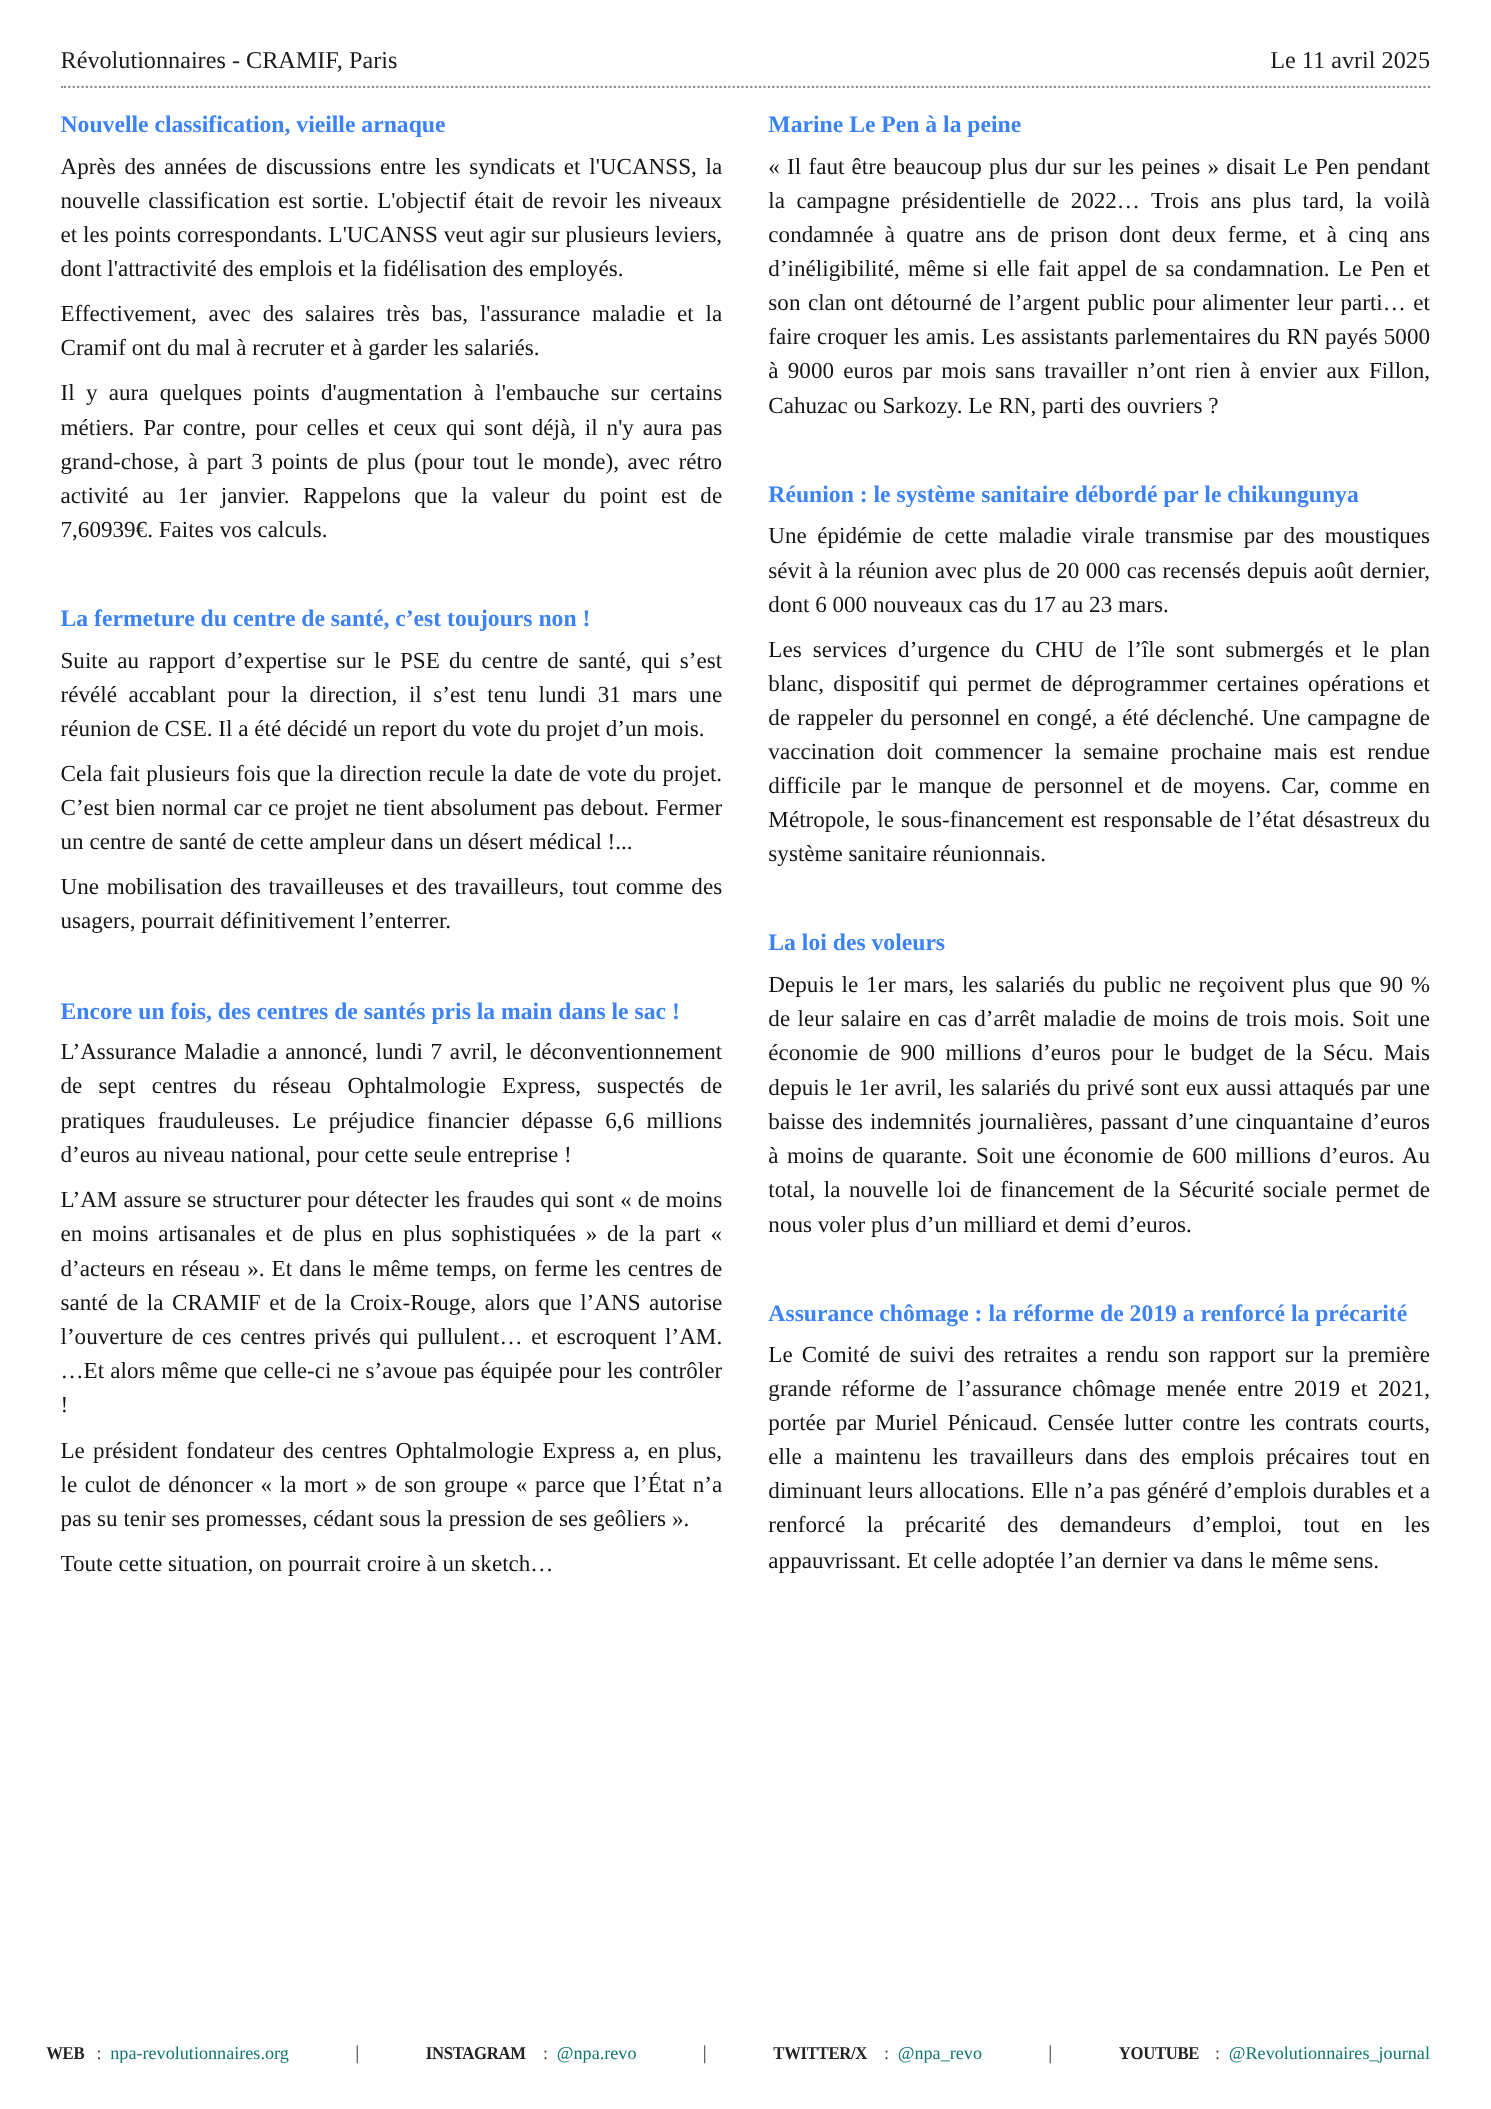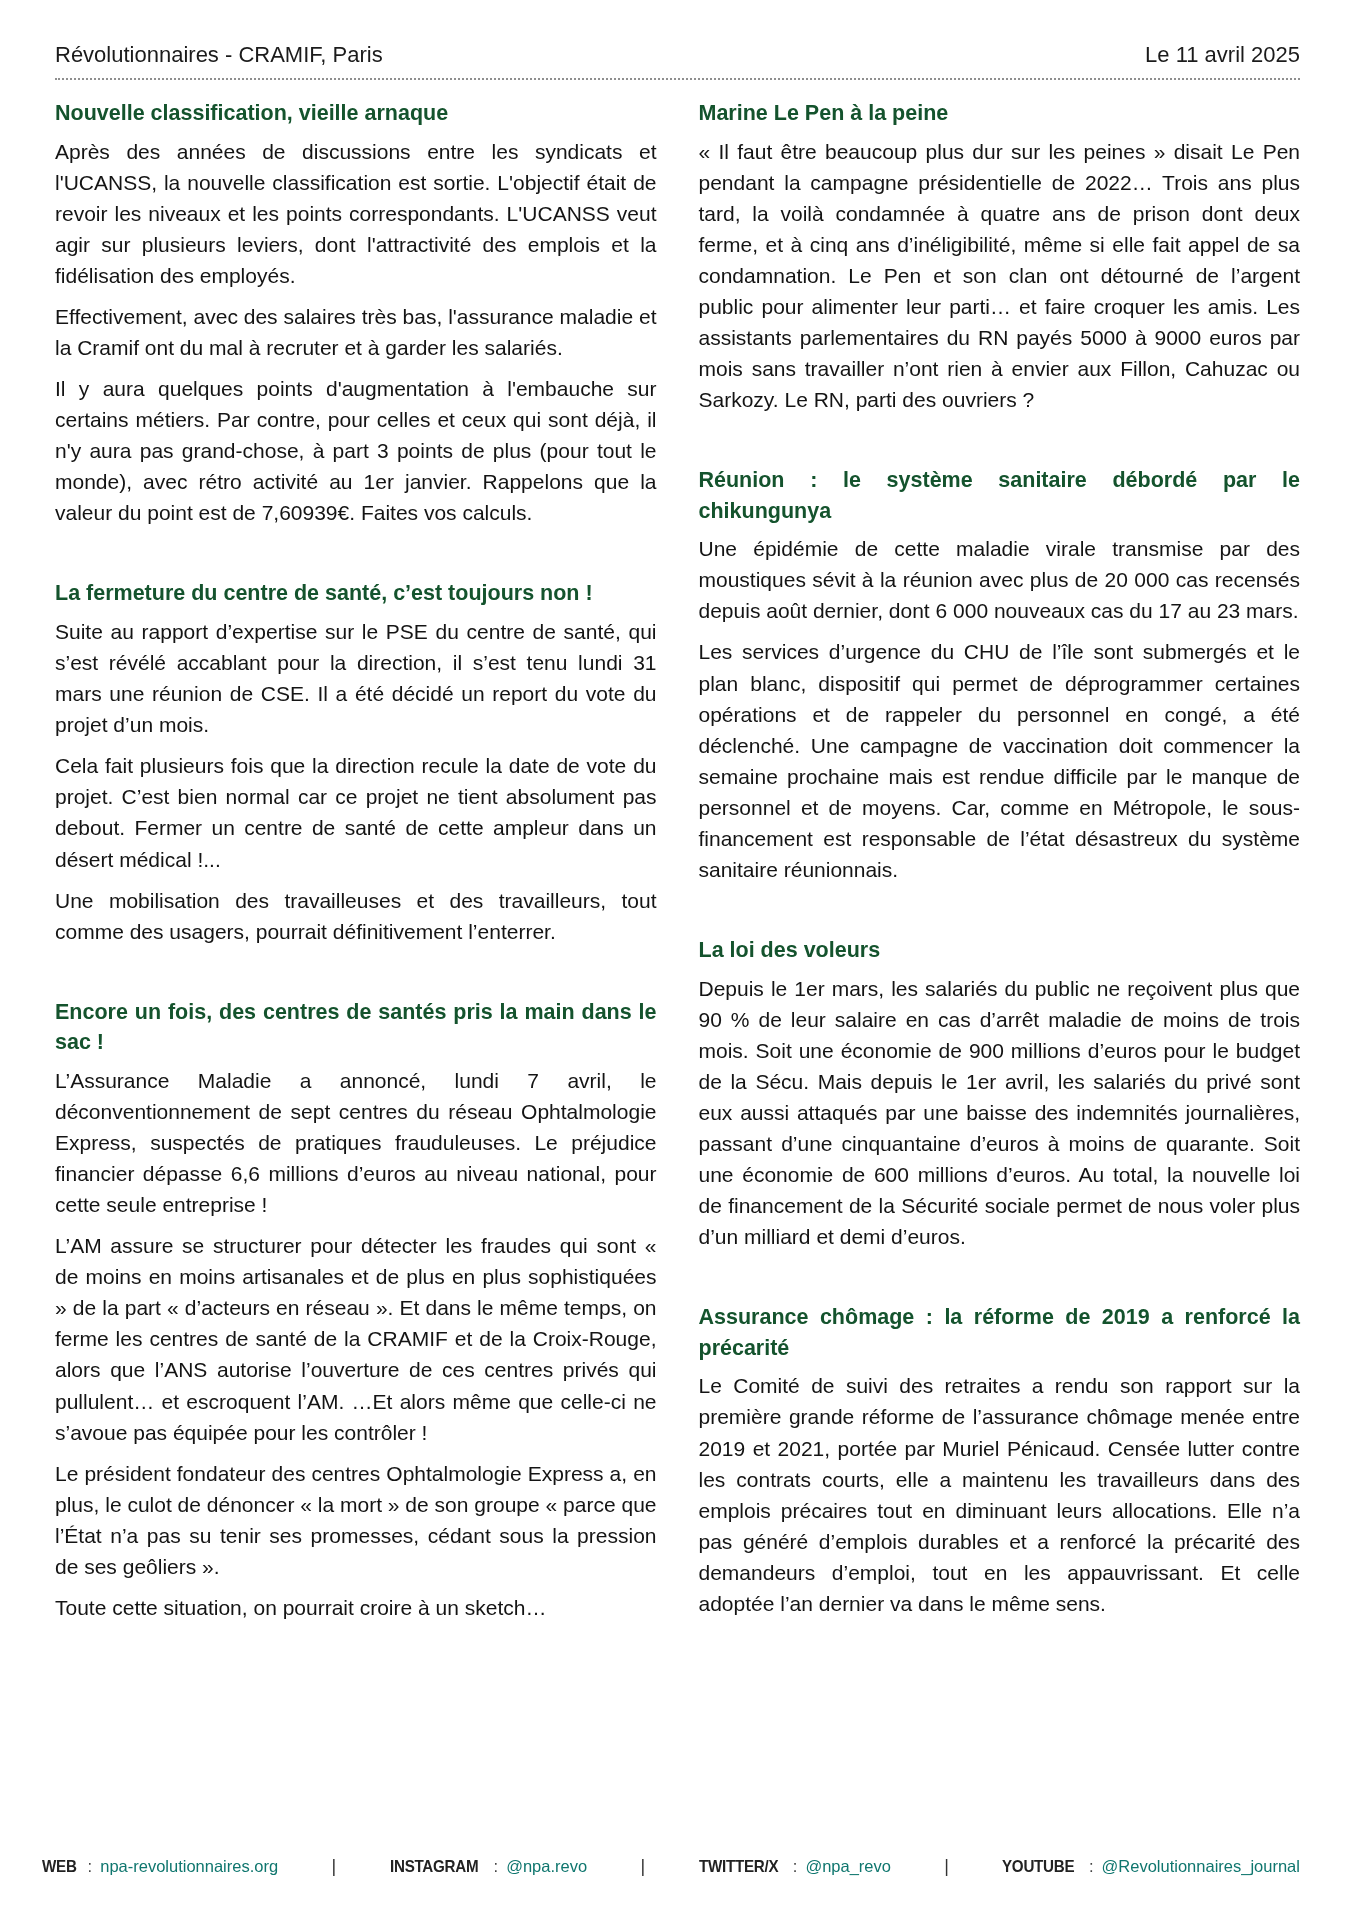--- a/index.html
+++ b/index.html
@@ -8,21 +8,21 @@
     background: #ffffff;
   }
   .page {
     position: relative;
     width: 1355px;
     height: 1917px;
     box-sizing: border-box;
     padding: 0 55px;
     overflow: hidden;
     background: #ffffff;
-    font-family: Liberation Sans, sans-serif;
+    font-family: Liberation Serif, serif;
     color: #141414;
   }
   .masthead {
     display: flex;
     justify-content: space-between;
     align-items: flex-end;
     padding-top: 42px;
     padding-bottom: 10px;
     font-size: 22px;
     color: #1b1b1b;
@@ -39,21 +39,21 @@
     font-size: 21px;
     line-height: 1.48;
     text-align: justify;
   }
   article { margin: 0; }
   article + article { margin-top: 50px; }
   h2 {
     font-size: 21.5px;
     line-height: 1.42;
     font-weight: 700;
-    color: #14532d;
+    color: #3b82f6;
     margin: 0 0 7px 0;
     text-align: justify;
   }
   p {
     margin: 0 0 10px 0;
   }
   p:last-child { margin-bottom: 0; }
   .page-footer {
     position: absolute;
     left: 42px;

